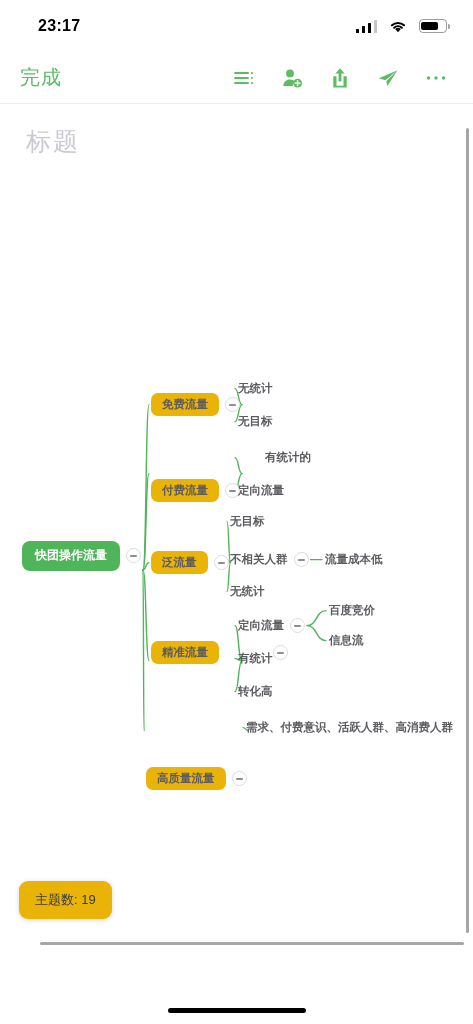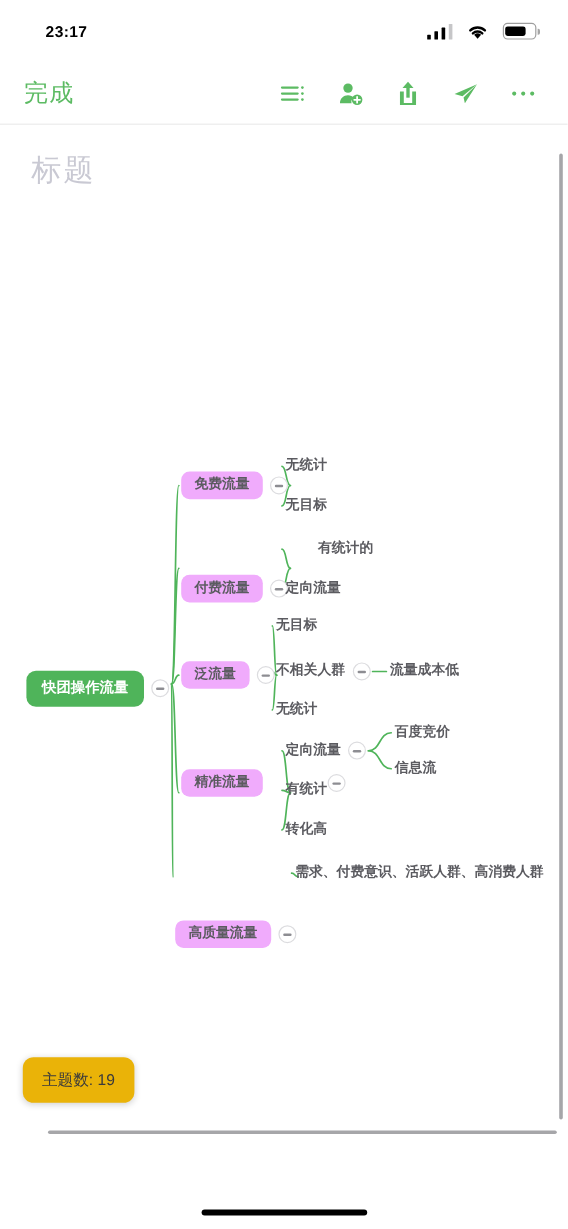--- a/index.html
+++ b/index.html
@@ -11,21 +11,21 @@
     position:relative;
   }
 
   
   #status-bar {
     position:absolute; top:0; left:0; width:473px; height:52px;
     display:flex; align-items:center; justify-content:space-between;
     padding:0 26px 0 38px;
   }
   #status-time {
-    font-size:13px; font-weight:bold; color:#000;
+    font-size:16px; font-weight:bold; color:#000;
     letter-spacing:0.3px;
   }
   #status-right { display:flex; align-items:center; gap:11px; }
 
   .bars { display:flex; align-items:flex-end; gap:2.5px; height:13px; }
   .bars i { display:block; width:3.5px; background:#000; border-radius:0.5px; }
   .bars i:nth-child(1){ height:4px; }
   .bars i:nth-child(2){ height:7px; }
   .bars i:nth-child(3){ height:10px; }
   .bars i:nth-child(4){ height:13px; background:#c6c6c8; }
@@ -72,21 +72,21 @@
   
   .node { position:absolute; display:flex; align-items:center; }
   .node-box {
     border-radius:7px; padding:5px 11px; font-size:11.5px;
     white-space:nowrap; line-height:1.15;font-weight:bold;
   }
   .node-root .node-box {
     background:#4fb45a; color:#ffffff; font-size:12px;
     border-radius:8px; padding:8px 13px;
   }
-  .node-branch .node-box { background:#f0abfc; color:#5b5b60;text-align:right; }
+  .node-branch .node-box { background:#eab308; color:#5b5b60;text-align:right; }
   .node-leaf .node-box { background:transparent; color:#5b5b60; padding:2px 0; }
 
   .collapse-btn {
     width:15px; height:15px; border-radius:50%;
     background:#ffffff; border:1px solid #dcdcdf;
     margin-left:6px; position:relative; cursor:pointer; flex:none;
   }
   .collapse-btn::before {
     content:""; position:absolute; left:3px; top:6px;
     width:7px; height:1.4px; background:#8d8d92; border-radius:1px;
@@ -216,21 +216,21 @@
       <path d="M 143 464.8984375 C 146.3 464.8984375, 145.7 555.609375, 149 555.609375" stroke="#4fb45a" stroke-width="1.4" fill="none" stroke-linecap="round"></path>
       <path d="M 242 555.609375 C 238.15 555.609375, 238.85 520.609375, 235 520.609375" stroke="#4fb45a" stroke-width="1.4" fill="none" stroke-linecap="round"></path>
       <path d="M 307 520.609375 C 317.45 520.609375, 315.55 505.609375, 326 505.609375" stroke="#4fb45a" stroke-width="1.4" fill="none" stroke-linecap="round"></path>
       <path d="M 307 520.609375 C 317.45 520.609375, 315.55 535.609375, 326 535.609375" stroke="#4fb45a" stroke-width="1.4" fill="none" stroke-linecap="round"></path>
       <path d="M 242 555.609375 C 238.15 555.609375, 238.85 553.609375, 235 553.609375" stroke="#4fb45a" stroke-width="1.4" fill="none" stroke-linecap="round"></path>
       <path d="M 242 555.609375 C 238.15 555.609375, 238.85 586.609375, 235 586.609375" stroke="#4fb45a" stroke-width="1.4" fill="none" stroke-linecap="round"></path>
       <path d="M 143 464.8984375 C 143.55 464.8984375, 143.45 625.609375, 144 625.609375" stroke="#4fb45a" stroke-width="1.4" fill="none" stroke-linecap="round"></path>
       <path d="M 248.5 625.609375 C 245.475 625.609375, 246.025 622.609375, 243 622.609375" stroke="#4fb45a" stroke-width="1.4" fill="none" stroke-linecap="round"></path>
     </svg>
   <div id="mm-nodes">
-      <div class="node node-root" style="left: 22px; top: 454px; justify-content: space-between;">
+      <div class="node node-root" style="left: 22px; top: 436px; justify-content: space-between;">
         <div class="node-box">快团操作流量</div>
         <div class="collapse-btn"></div>
       </div>
       <div class="node node-branch" style="left: 151px; top: 288px;">
         <div class="node-box">免费流量</div>
         <div class="collapse-btn"></div>
       </div>
       <div class="node node-leaf" style="left: 238px; top: 275px;">
         <div class="node-box">无统计</div>
       </div>

